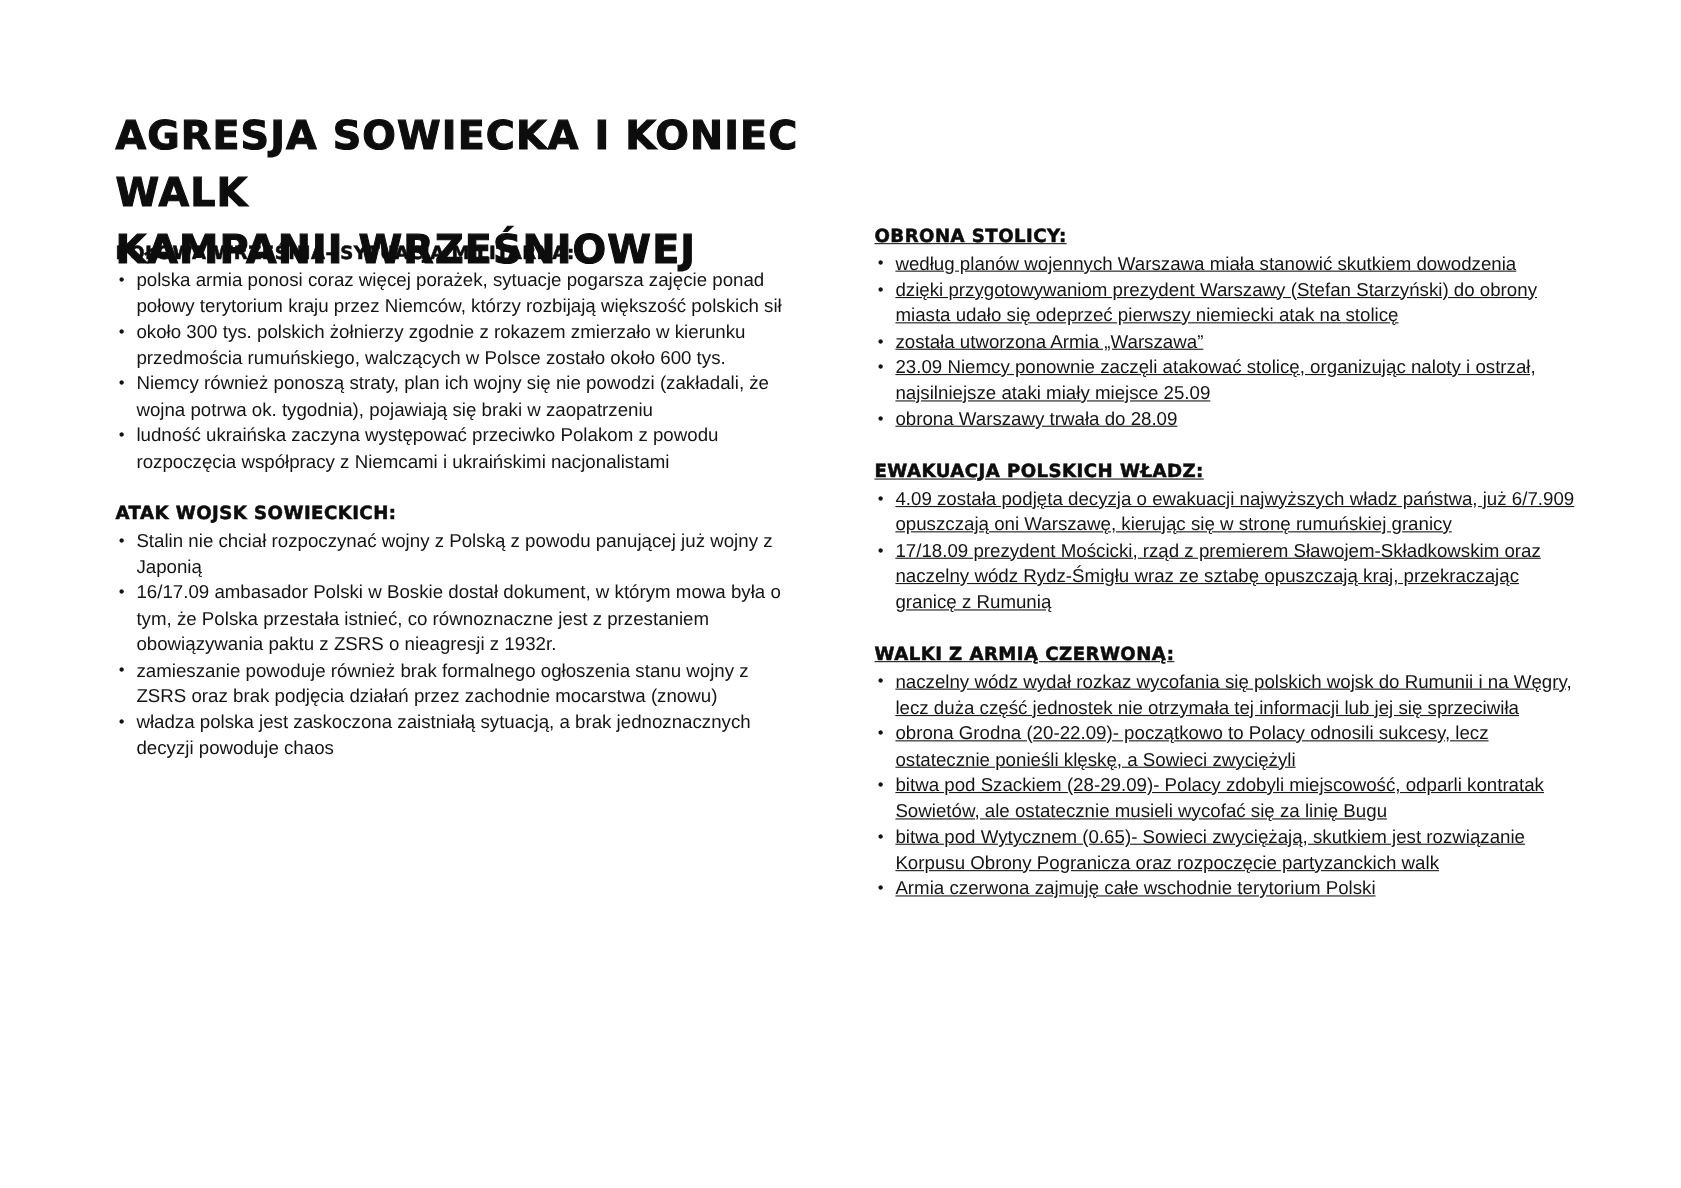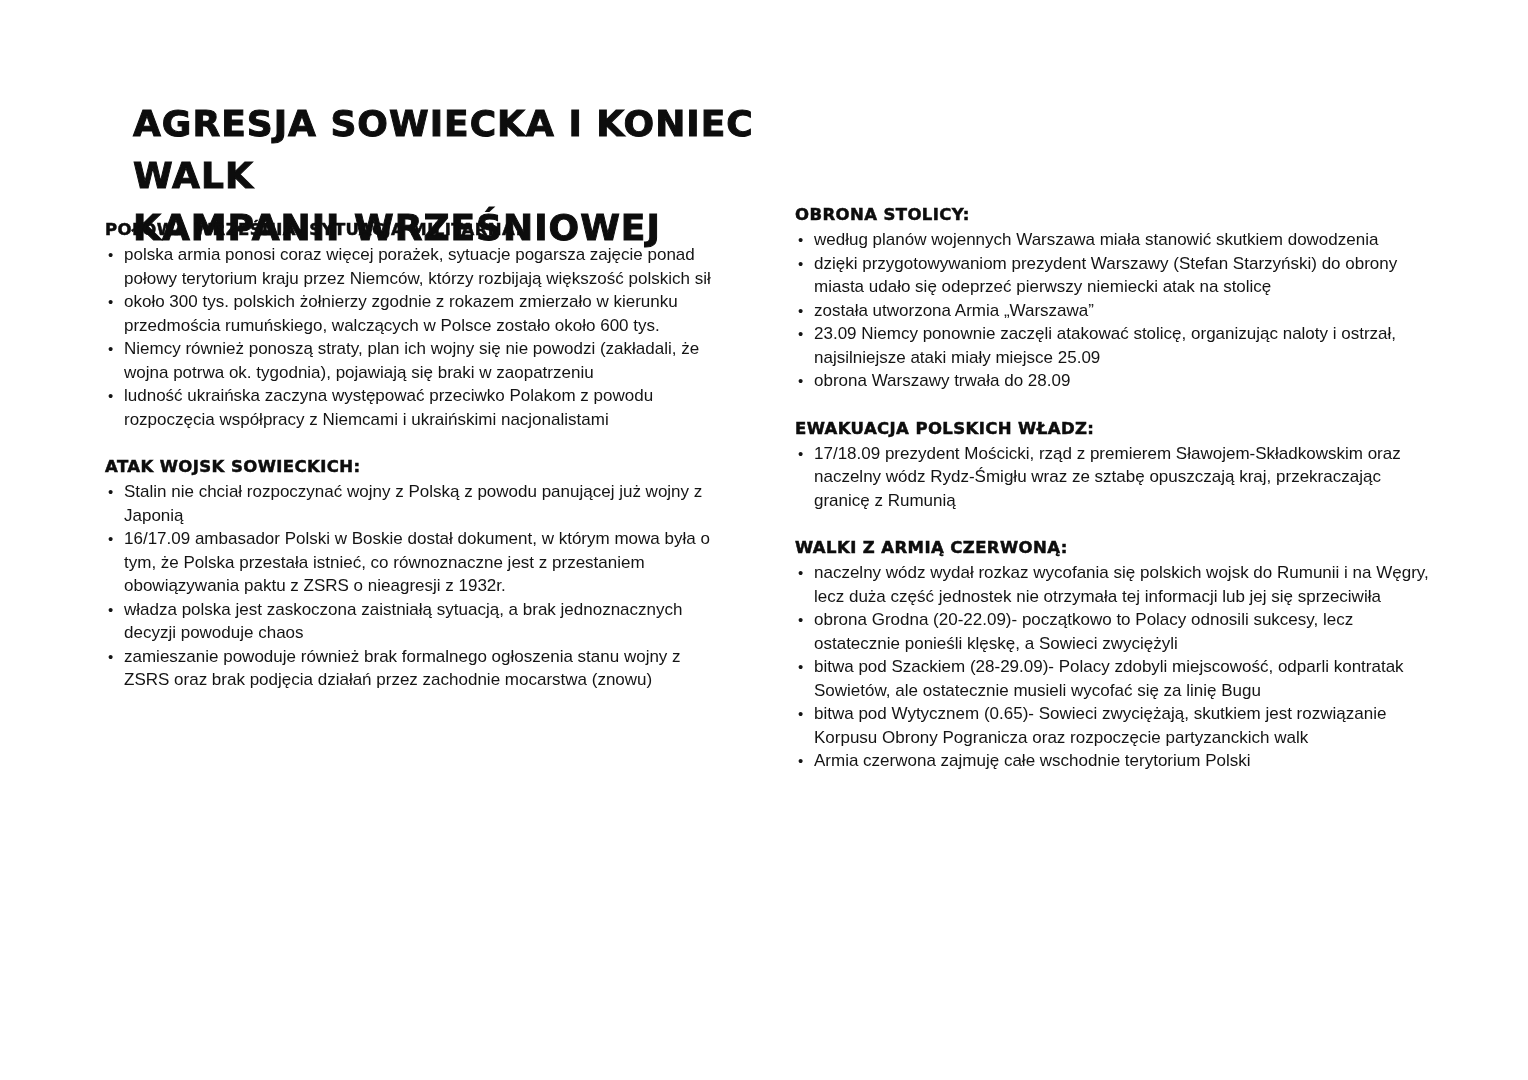--- a/index.html
+++ b/index.html
@@ -21,34 +21,34 @@
     top: 98px;
     width: 700px;
     font-family: "DejaVu Sans", sans-serif;
     font-weight: 800;
     font-size: 36px;
     line-height: 52px;
     letter-spacing: 1px;
     color: #0d0d0d;
     -webkit-text-stroke: 1px #0d0d0d;
     text-transform: uppercase;
-    margin-left: 28px;
   }
   .col {
     position: absolute;
     top: 220px;
   }
   .col-left {
     left: 105px;
     width: 625px;
   }
   .col-right {
     left: 795px;
     top: 205px;
     width: 640px;
+    text-decoration: underline;
   }
   .note-section {
     margin: 0 0 26px 0;
   }
   .section-heading {
     font-family: "DejaVu Sans", sans-serif;
     font-weight: 800;
     font-size: 16.5px;
     letter-spacing: 0.4px;
     color: #0d0d0d;
@@ -95,39 +95,40 @@
           <li>około 300 tys. polskich żołnierzy zgodnie z rokazem zmierzało w kierunku przedmościa rumuńskiego, walczących w Polsce zostało około 600 tys.</li>
           <li>Niemcy również ponoszą straty, plan ich wojny się nie powodzi (zakładali, że wojna potrwa ok. tygodnia), pojawiają się braki w zaopatrzeniu</li>
           <li>ludność ukraińska zaczyna występować przeciwko Polakom z powodu rozpoczęcia współpracy z Niemcami i ukraińskimi nacjonalistami</li>
         </ul>
       </section>
       <section class="note-section">
         <h2 class="section-heading">ATAK WOJSK SOWIECKICH:</h2>
         <ul class="bullets">
           <li>Stalin nie chciał rozpoczynać wojny z Polską z powodu panującej już wojny z Japonią</li>
           <li>16/17.09 ambasador Polski w Boskie dostał dokument, w którym mowa była o tym, że Polska przestała istnieć, co równoznaczne jest z przestaniem obowiązywania paktu z ZSRS o nieagresji z 1932r.</li>
+          <li>zamieszanie powoduje również brak formalnego ogłoszenia stanu wojny z ZSRS oraz brak podjęcia działań przez zachodnie mocarstwa (znowu)</li>
           <li>władza polska jest zaskoczona zaistniałą sytuacją, a brak jednoznacznych decyzji powoduje chaos</li>
-          <li>zamieszanie powoduje również brak formalnego ogłoszenia stanu wojny z ZSRS oraz brak podjęcia działań przez zachodnie mocarstwa (znowu)</li>
         </ul>
       </section>
     </div>
   <div class="col col-right">
       <section class="note-section">
         <h2 class="section-heading">OBRONA STOLICY:</h2>
         <ul class="bullets">
           <li>według planów wojennych Warszawa miała stanowić skutkiem dowodzenia</li>
           <li>dzięki przygotowywaniom prezydent Warszawy (Stefan Starzyński) do obrony miasta udało się odeprzeć pierwszy niemiecki atak na stolicę</li>
           <li>została utworzona Armia „Warszawa”</li>
           <li>23.09 Niemcy ponownie zaczęli atakować stolicę, organizując naloty i ostrzał, najsilniejsze ataki miały miejsce 25.09</li>
           <li>obrona Warszawy trwała do 28.09</li>
         </ul>
       </section>
       <section class="note-section">
         <h2 class="section-heading">EWAKUACJA POLSKICH WŁADZ:</h2>
         <ul class="bullets">
+          <li>4.09 została podjęta decyzja o ewakuacji najwyższych władz państwa, już 6/7.909 opuszczają oni Warszawę, kierując się w stronę rumuńskiej granicy</li>
           <li>17/18.09 prezydent Mościcki, rząd z premierem Sławojem-Składkowskim oraz naczelny wódz Rydz-Śmigłu wraz ze sztabę opuszczają kraj, przekraczając granicę z Rumunią</li>
         </ul>
       </section>
       <section class="note-section">
         <h2 class="section-heading">WALKI Z ARMIĄ CZERWONĄ:</h2>
         <ul class="bullets">
           <li>naczelny wódz wydał rozkaz wycofania się polskich wojsk do Rumunii i na Węgry, lecz duża część jednostek nie otrzymała tej informacji lub jej się sprzeciwiła</li>
           <li>obrona Grodna (20-22.09)- początkowo to Polacy odnosili sukcesy, lecz ostatecznie ponieśli klęskę, a Sowieci zwyciężyli</li>
           <li>bitwa pod Szackiem (28-29.09)- Polacy zdobyli miejscowość, odparli kontratak Sowietów, ale ostatecznie musieli wycofać się za linię Bugu</li>
           <li>bitwa pod Wytycznem (0.65)- Sowieci zwyciężają, skutkiem jest rozwiązanie Korpusu Obrony Pogranicza oraz rozpoczęcie partyzanckich walk</li>

